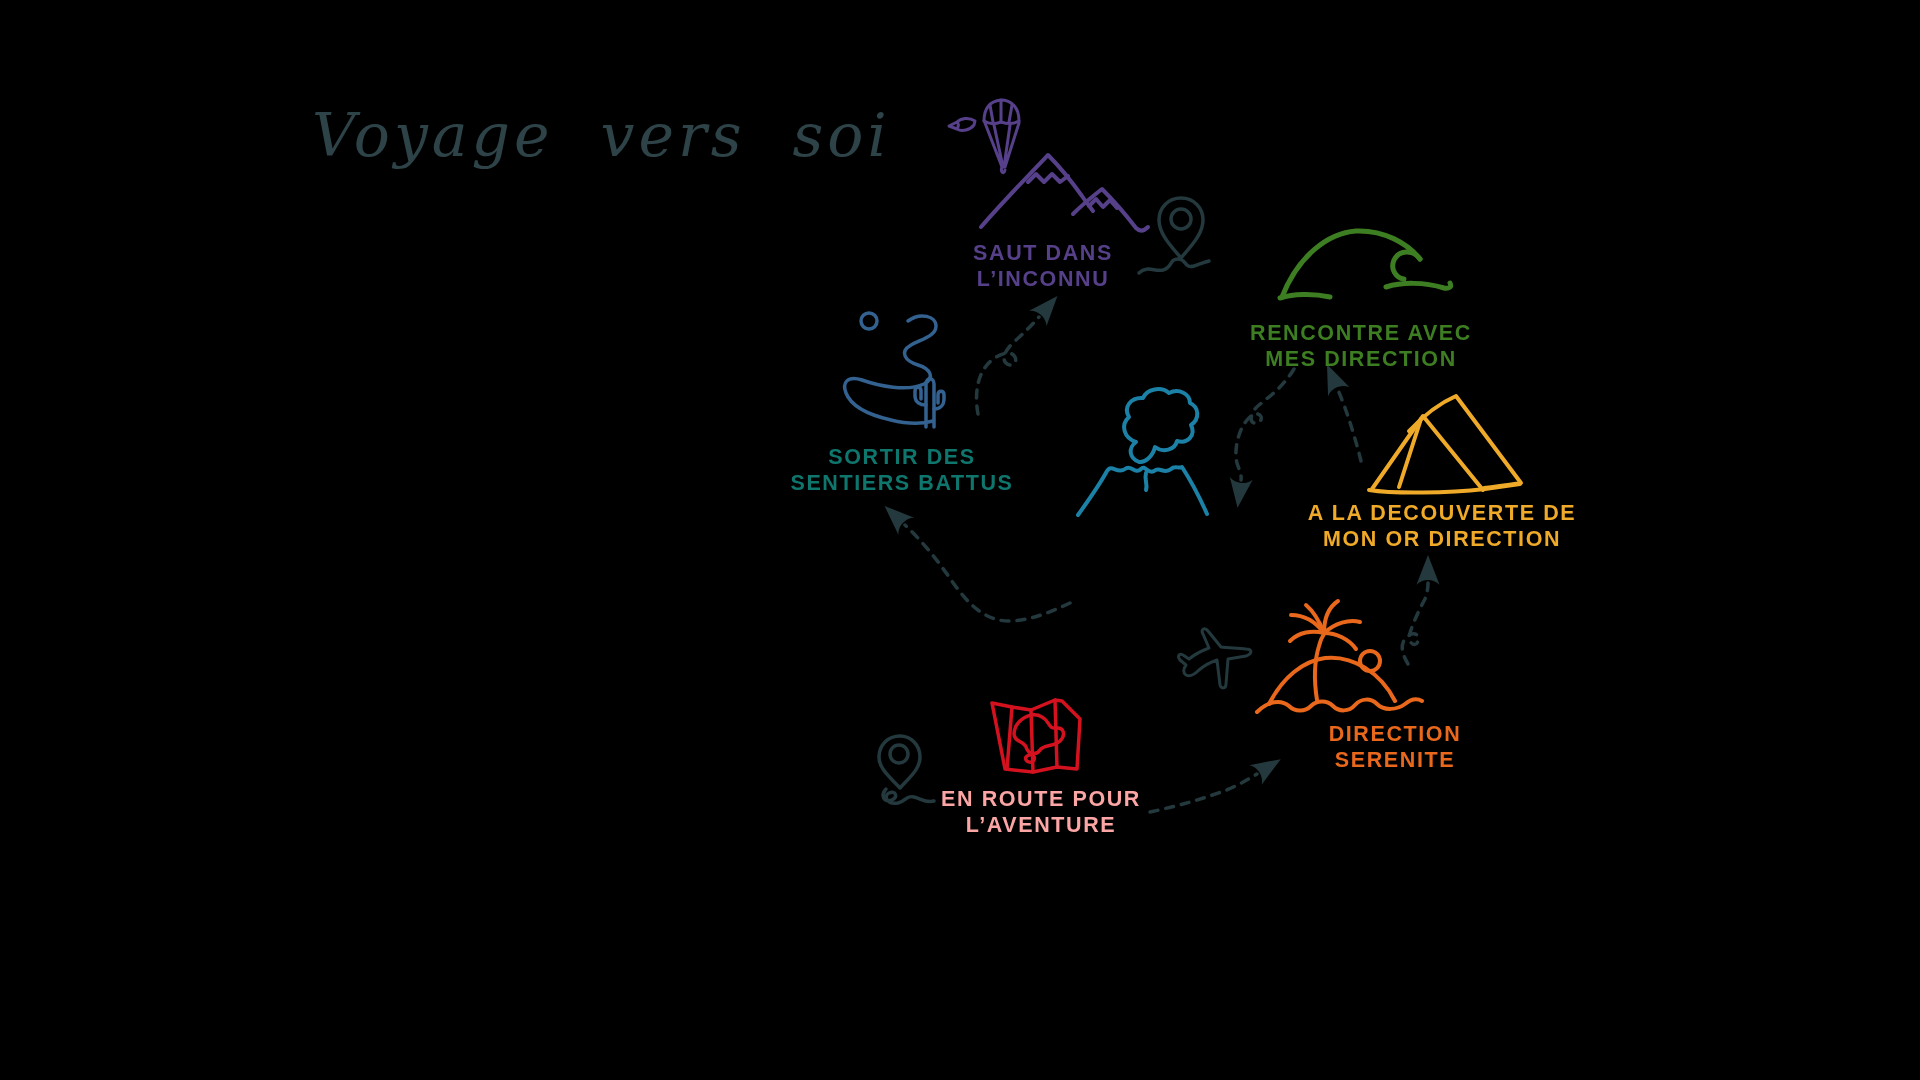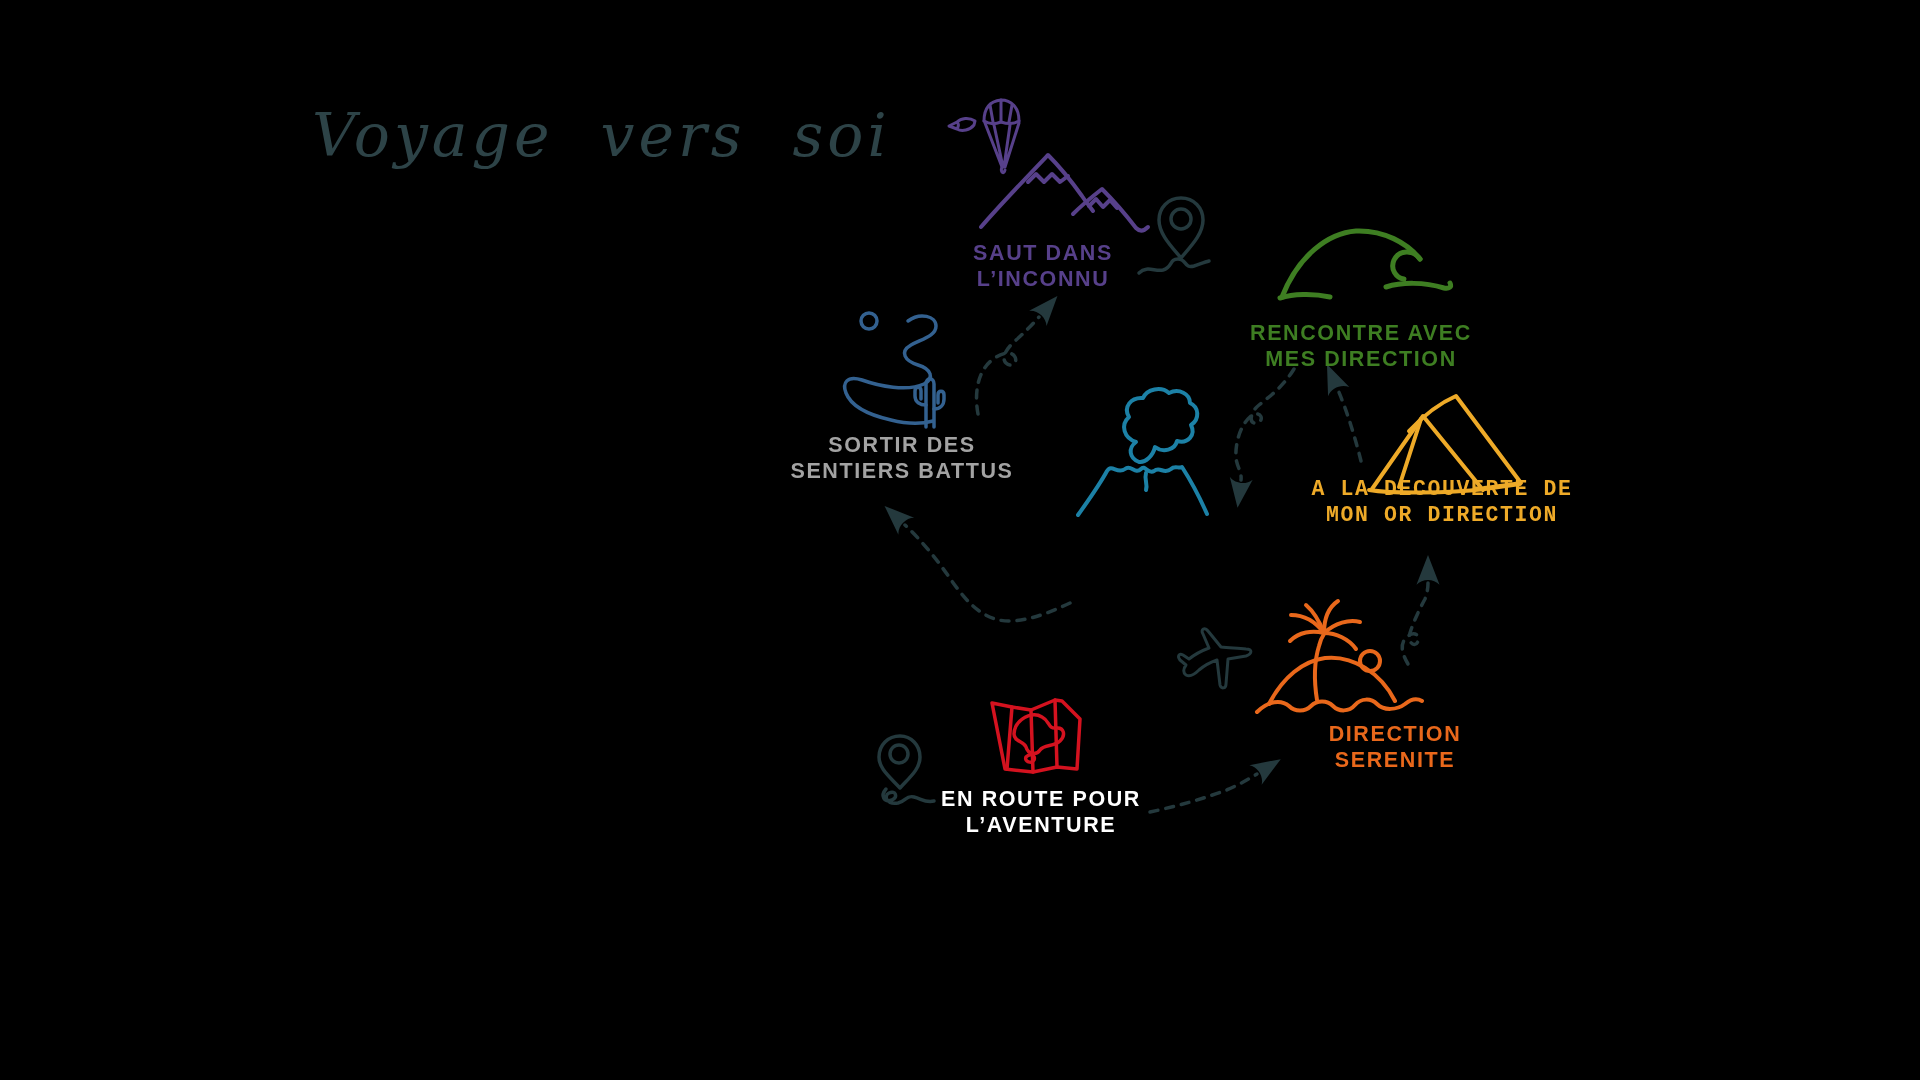--- a/index.html
+++ b/index.html
@@ -127,34 +127,34 @@
   <div class="label" style="left: 1043px; top: 240px; color: rgb(87, 64, 138); text-align: center;">
     <span>SAUT DANS</span>
     <span>L’INCONNU</span>
   </div>
 
   <div class="label" style="left: 1361px; top: 320px; color: rgb(62, 126, 34);">
     <span>RENCONTRE AVEC</span>
     <span>MES DIRECTION</span>
   </div>
 
-  <div class="label" style="left: 902px; top: 432px; color: #a3a3a3;">
+  <div class="label" style="left: 902px; top: 444px; color: #0f766e;">
     <span>SORTIR DES</span>
     <span>SENTIERS BATTUS</span>
   </div>
 
 
-  <div class="label" style="left: 1442px; top: 476px; color: rgb(238, 170, 40); font-family: Liberation Mono, monospace;">
+  <div class="label" style="left: 1442px; top: 500px; color: rgb(238, 170, 40);">
     <span>A LA DECOUVERTE DE</span>
     <span>MON OR DIRECTION</span>
   </div>
 
   <div class="label" style="left: 1395px; top: 721px; color: rgb(233, 104, 27);">
     <span>DIRECTION</span>
     <span>SERENITE</span>
   </div>
 
-  <div class="label" style="left: 1041px; top: 786px; color: #ffffff;">
+  <div class="label" style="left: 1041px; top: 786px; color: #fca5a5;">
     <span>EN ROUTE POUR</span>
     <span>L’AVENTURE</span>
   </div>
 
 </div>
 
 </body></html>

